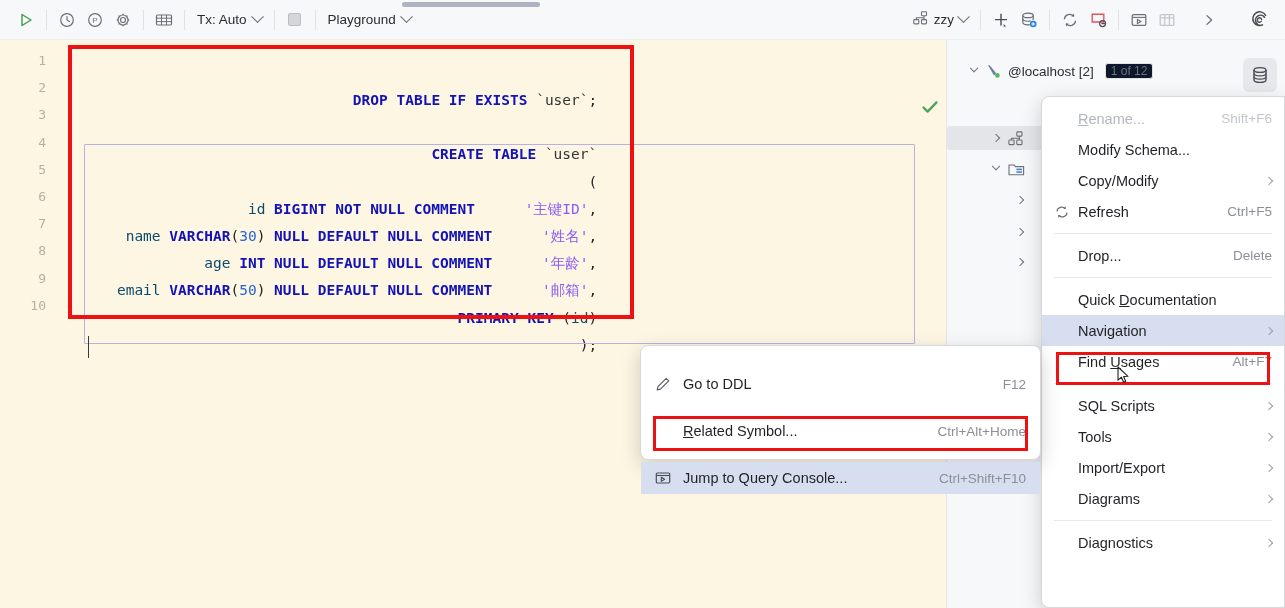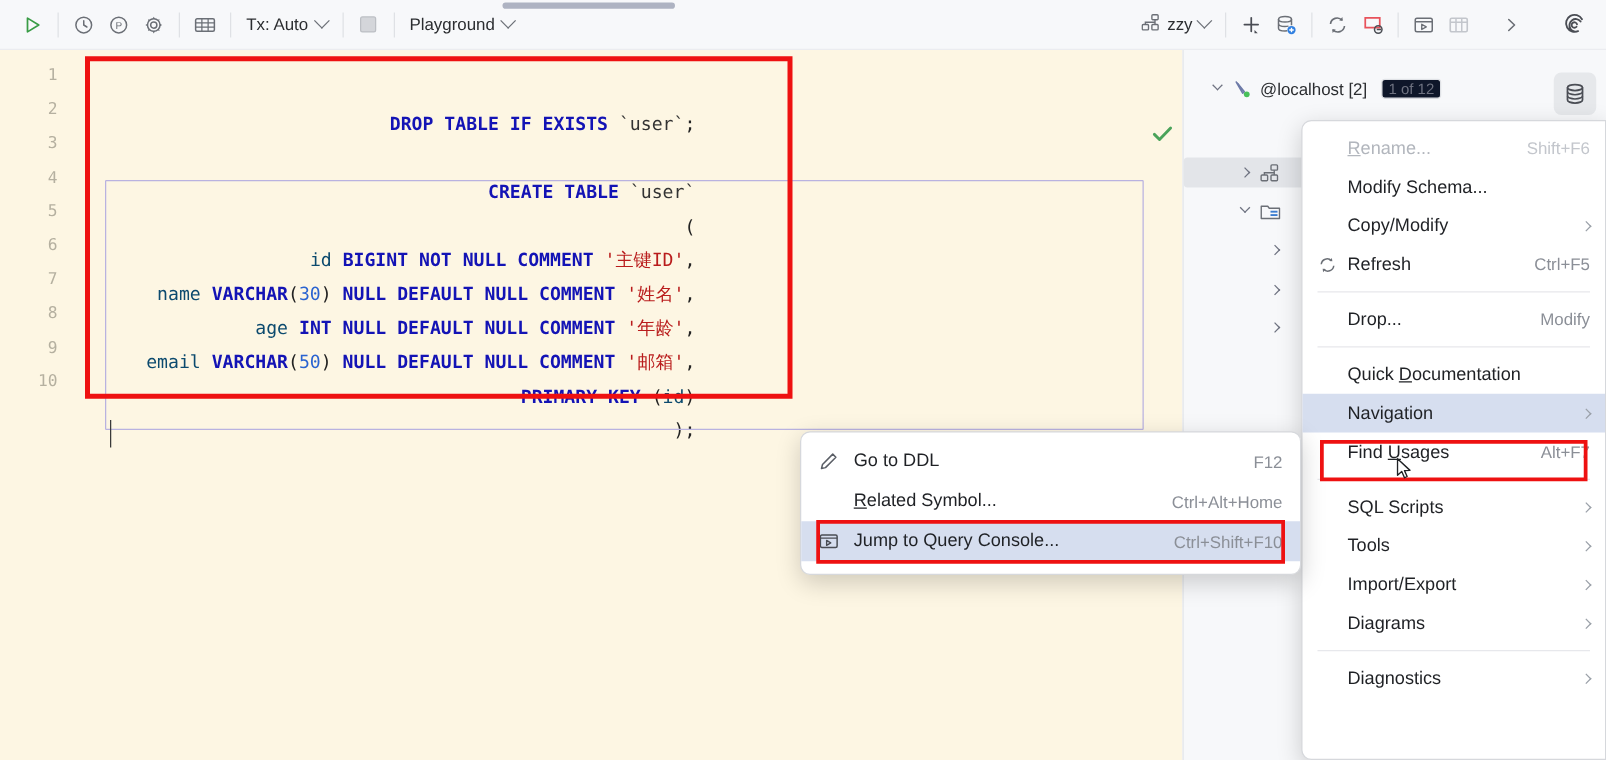--- a/index.html
+++ b/index.html
@@ -96,21 +96,21 @@
     font-family: "DejaVu Sans Mono", monospace;
     font-size: 14.5px;
     white-space: pre;
     line-height: 27.2px;
     color: #1a1a1a;
     text-align: right;
   }
   .kw   { color: #1313b5; font-weight: bold; }
   .ident{ color: #0c4a6e; }
   .num  { color: #2a63d0; }
-  .str  { color: #b91c1c; }
+  .str  { color: #8b5cf6; margin-left: 41px; }
   .plain{ color: #232323; }
   .tick { color: #333333; }
 
   
   #stmt-box {
     position: absolute;
     left: 84px; top: 104px;
     width: 831px; height: 200px;
     border: 1px solid #b9b2e0;
     border-radius: 1px;
@@ -255,21 +255,21 @@
   #sub-menu {
     position: absolute;
     left: 640px; top: 345px;
     width: 401px; height: 115px;
     background: #ffffff;
     border: 1px solid #d6d8dc;
     border-radius: 8px;
     box-shadow: 0 6px 20px rgba(0,0,0,0.18);
     padding: 7px 0;
   }
-  #sub-menu .mi { height: 32px; padding-left: 14px; padding-right: 14px; }
+  #sub-menu .mi { height: 32px; padding-left: 14px; padding-right: 14px; margin-top: 15px; }
   #sub-menu .mi .mi-ico { width: 26px; min-width: 26px; }
 
   #red-jump {
     position: absolute;
     left: 653px; top: 416px;
     width: 375px; height: 35px;
     border: 3px solid #ee1111;
     pointer-events: none;
   }
 
@@ -553,21 +553,21 @@
             <path d="M4.5 13.7 L4.1 11 L6.7 11.2 Z" fill="#6b6f76"></path>
           </svg>
         </span>
         <span class="mi-label">Refresh</span>
         <span class="mi-short">Ctrl+F5</span>
       </div>
       <div class="msep"></div>
       <div class="mi">
         <span class="mi-ico"></span>
         <span class="mi-label">Drop...</span>
-        <span class="mi-short">Modify</span>
+        <span class="mi-short">Delete</span>
       </div>
       <div class="msep"></div>
       <div class="mi">
         <span class="mi-ico"></span>
         <span class="mi-label">Quick <span class="mnem">D</span>ocumentation</span>
       </div>
       <div class="mi selected">
         <span class="mi-ico"></span>
         <span class="mi-label">Navigation</span>
         <span class="mi-arrow"></span>

